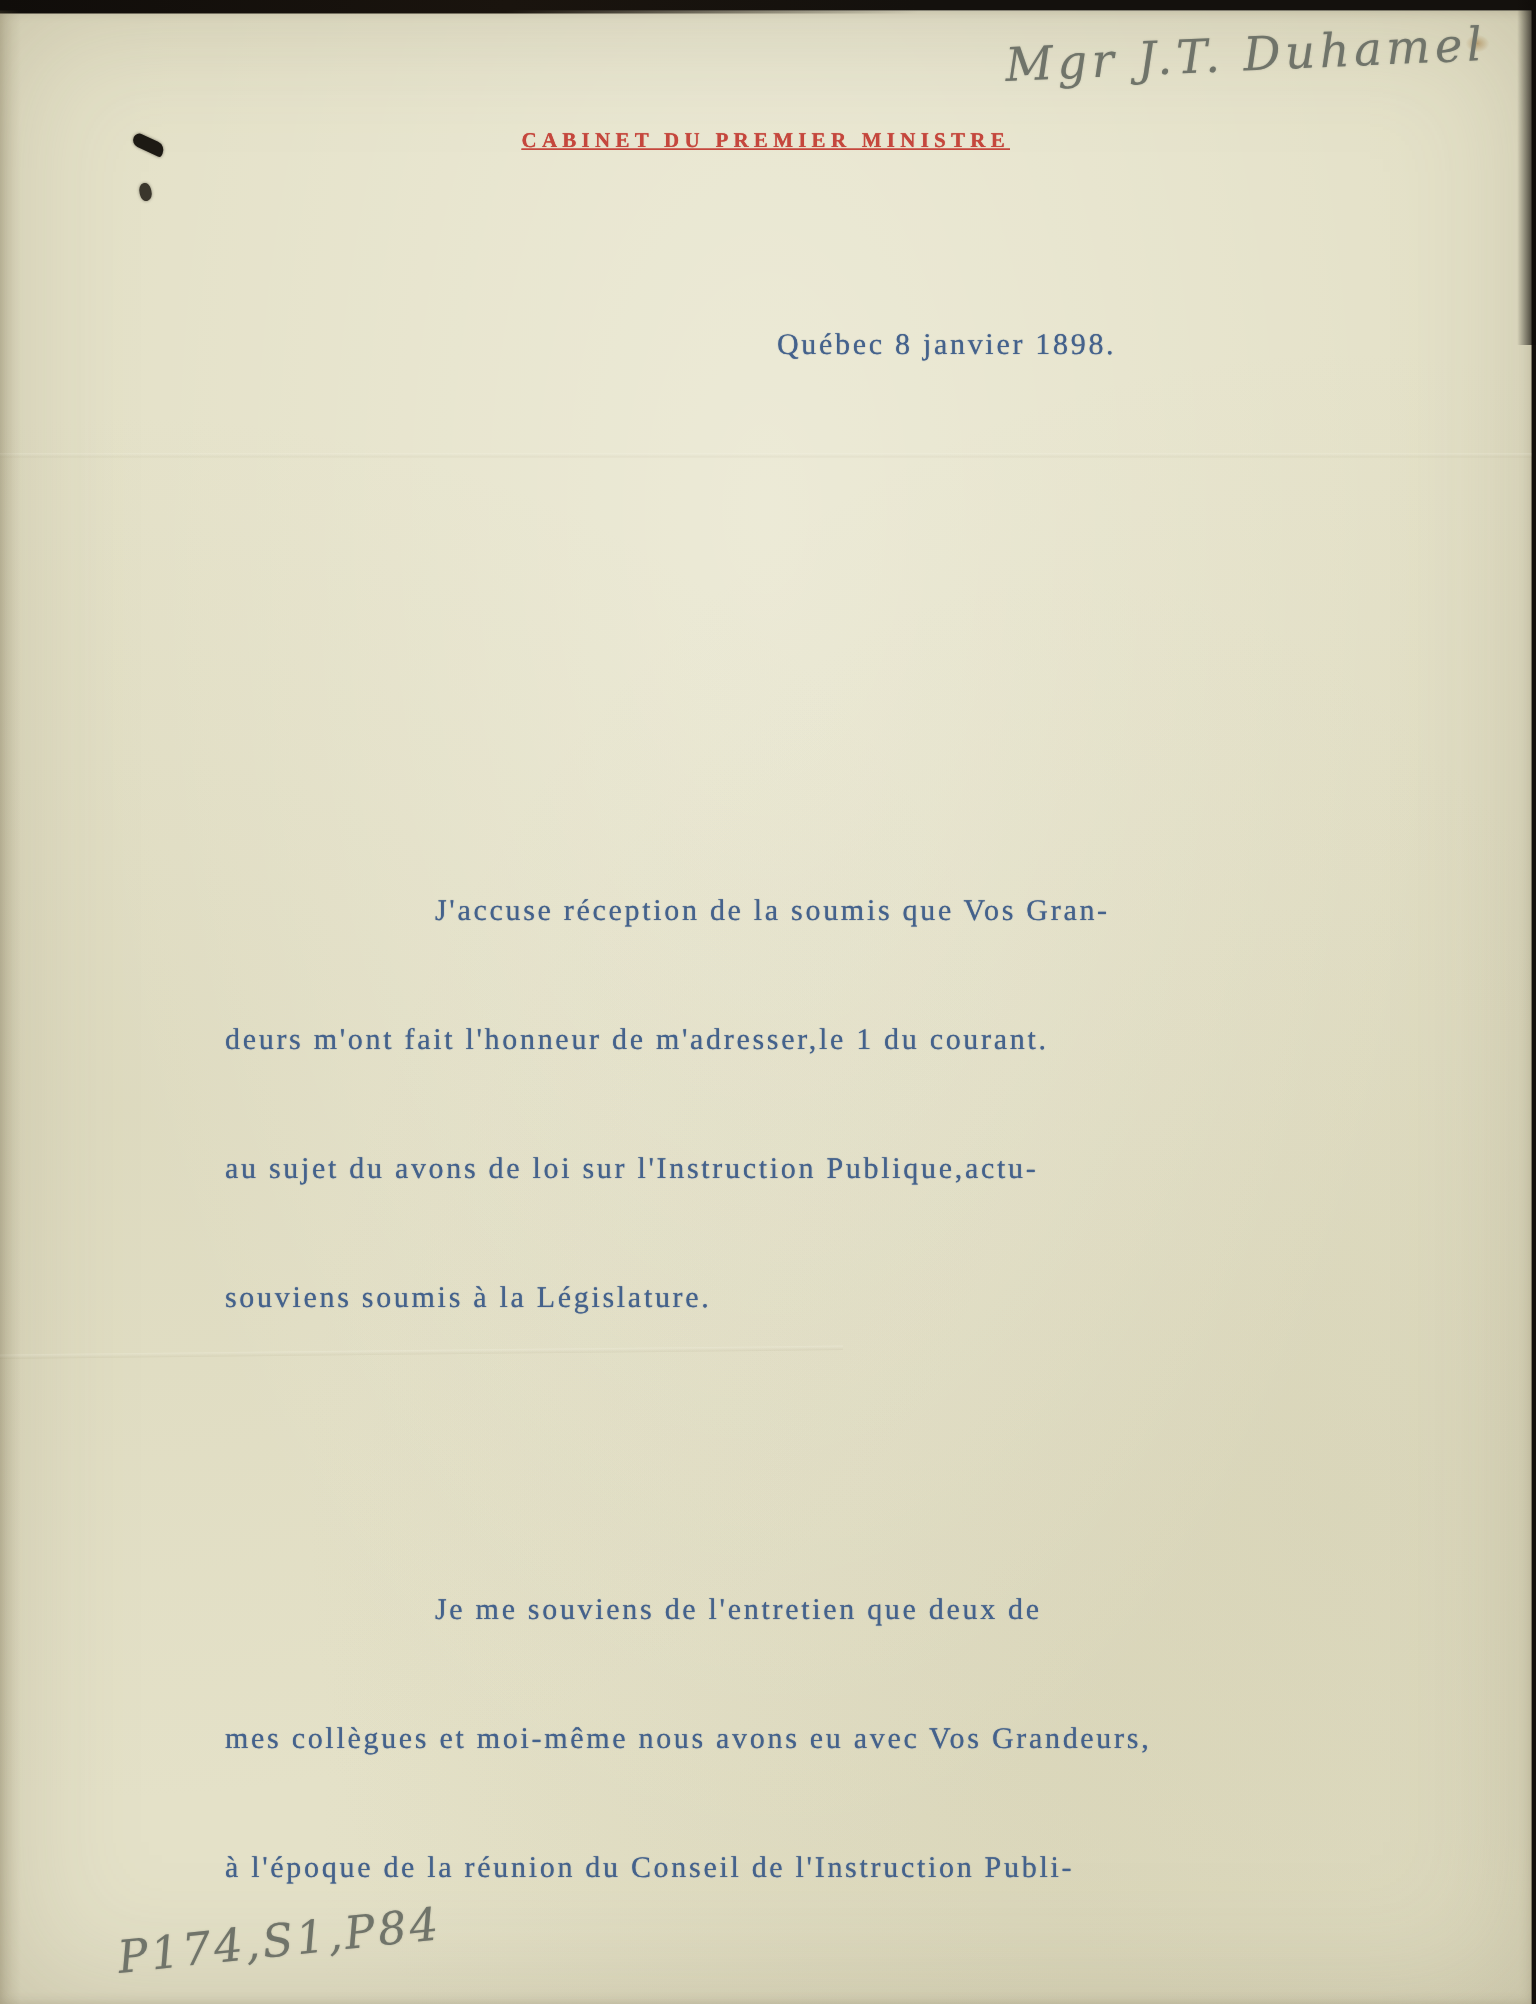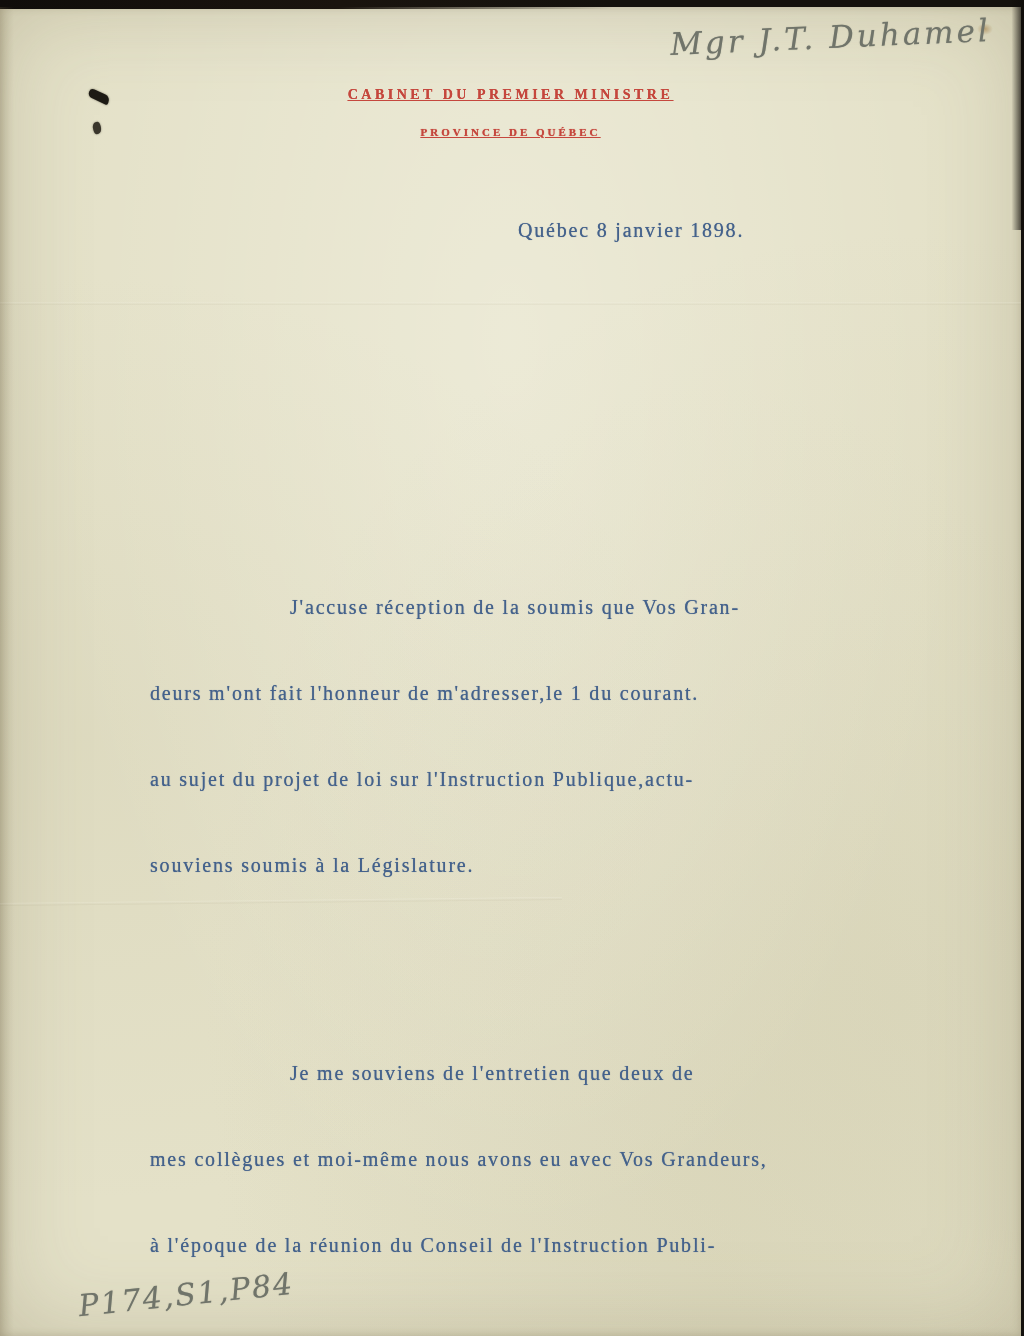--- a/index.html
+++ b/index.html
@@ -143,31 +143,30 @@
   <div class="staple-mark-2"></div>
   <div class="stain-top-right"></div>
   <div class="crease-1"></div>
   <div class="crease-2"></div>
   <div class="edge-shadow-left"></div>
 
   <div class="handwriting annot-top-right">Mgr J.T. Duhamel</div>
 
   <div class="letterhead">
     <div class="lh1">CABINET DU PREMIER MINISTRE</div>
-    <div class="lh2">PROVINCE DE QUÉBEC</div>
   </div>
 
   <div class="type dateline">Québec 8 janvier 1898.</div>
 
   <div class="letter-body type">
 
     <div class="para para-1">
       <div class="line">J'accuse réception de la soumis que Vos Gran-</div>
       <div class="line">deurs m'ont fait l'honneur de m'adresser,le 1 du courant.</div>
-      <div class="line">au sujet du projet de loi sur l'Instruction Publique,actu-</div>
+      <div class="line">au sujet du avons de loi sur l'Instruction Publique,actu-</div>
       <div class="line">souviens soumis à la Législature.</div>
     </div>
 
     <div class="para para-2">
       <div class="line">Je me souviens de l'entretien que deux de</div>
       <div class="line">mes collègues et moi-même nous avons eu avec Vos Grandeurs,</div>
       <div class="line">à l'époque de la réunion du Conseil de l'Instruction Publi-</div>
       
       
       

